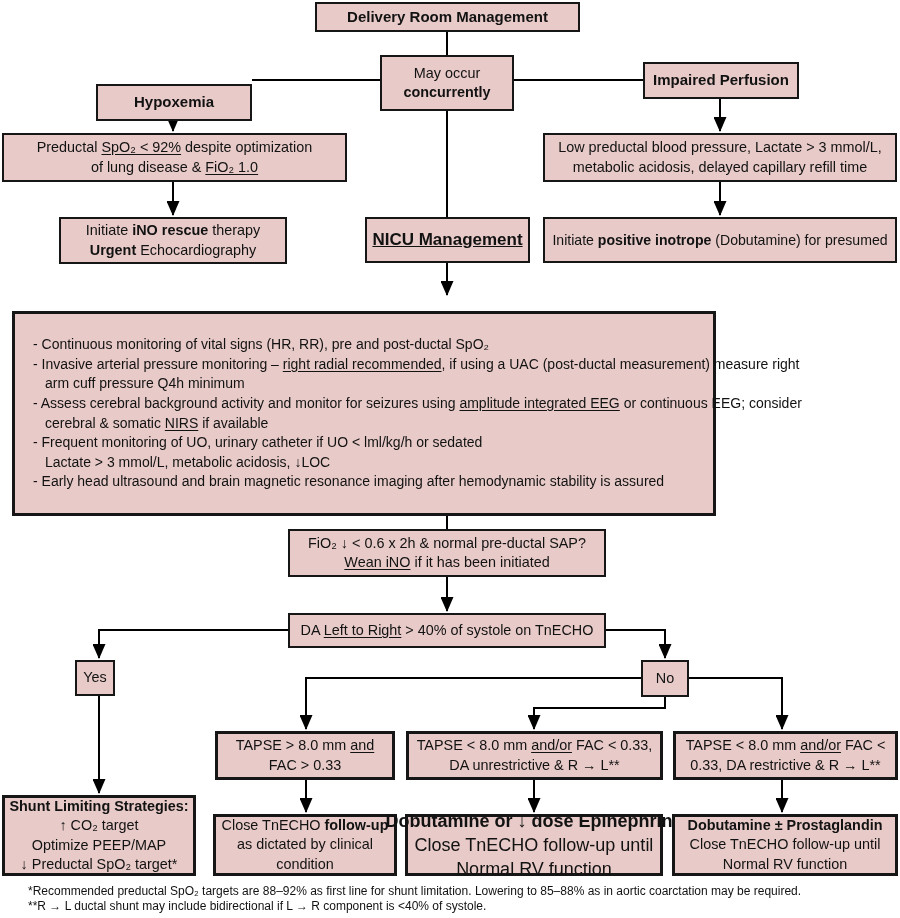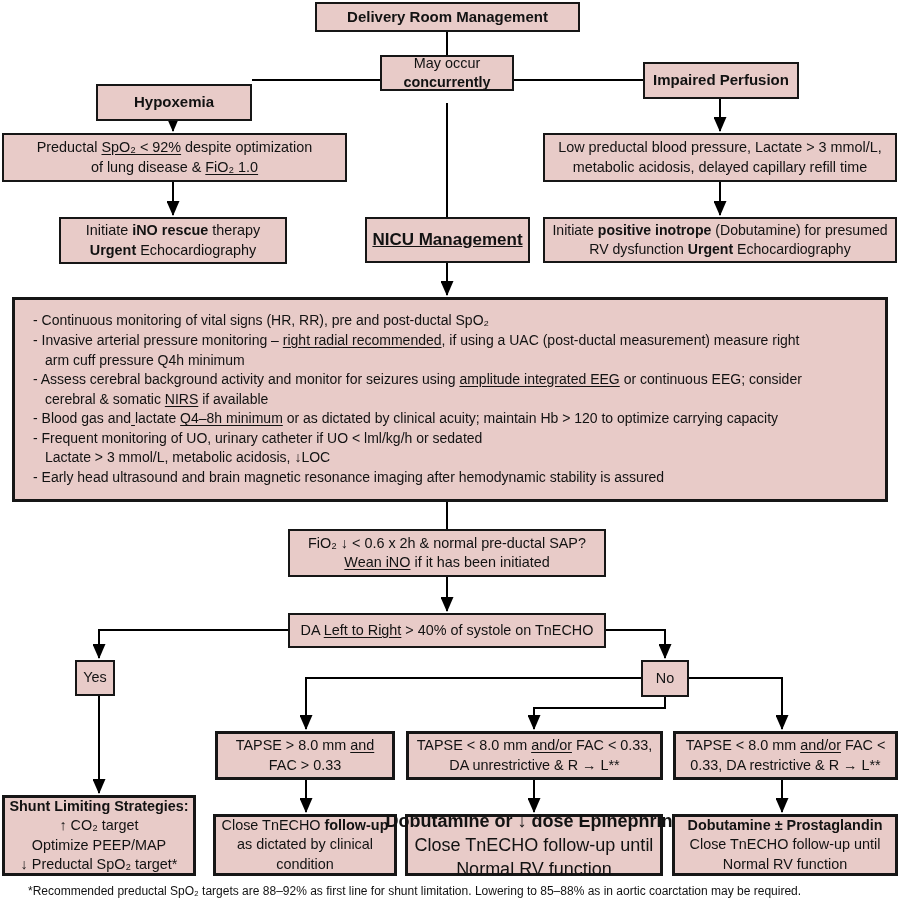--- a/index.html
+++ b/index.html
@@ -23,28 +23,28 @@
   .u{text-decoration:underline;text-underline-offset:2px;}
   
   #n-checklist{
     align-items:flex-start;text-align:left;justify-content:center;
     padding:4px 10px 4px 18px;font-size:14px;line-height:19.6px;
   }
   #n-checklist .indent{padding-left:12px;}
   
   #n-delivery{left:315px;top:2px;width:265px;height:30px;font-size:15px;}
   #n-hypoxemia{left:96px;top:62px;width:156px;height:37px;font-size:15px;margin-top:22px;}
-  #n-mayoccur{left:380px;top:55px;width:134px;height:36px;}
+  #n-mayoccur{left:380px;top:55px;width:134px;height:56px;}
   #n-impaired{left:643px;top:62px;width:156px;height:37px;font-size:15px;}
   #n-preductal{left:2px;top:133px;width:345px;height:49px;}
   #n-lowpreductal{left:543px;top:133px;width:354px;height:49px;}
   #n-ino{left:59px;top:217px;width:228px;height:47px;}
   #n-nicu{left:365px;top:217px;width:165px;height:46px;font-size:17px;text-decoration:underline;}
   #n-inotrope{left:543px;top:217px;width:354px;height:46px;font-size:14.1px;}
-  #n-checklist{left:12px;top:297px;width:876px;height:205px;}
+  #n-checklist{left:12px;top:311px;width:704px;height:205px;}
   #n-fio2{left:288px;top:529px;width:318px;height:48px;}
   #n-da{left:288px;top:613px;width:318px;height:35px;}
   #n-yes{left:75px;top:660px;width:40px;height:36px;}
   #n-no{left:641px;top:660px;width:48px;height:37px;}
   #n-tapse1{left:215px;top:731px;width:180px;height:49px;}
   #n-tapse2{left:406px;top:731px;width:257px;height:49px;}
   #n-tapse3{left:673px;top:731px;width:225px;height:49px;}
   #n-shunt{left:2px;top:795px;width:194px;height:81px;}
   #n-close1{left:213px;top:814px;width:184px;height:62px;}
   #n-dobuepi{left:405px;top:814px;width:258px;height:62px;font-size:18px;}
@@ -112,29 +112,27 @@
     </div>
   <div class="node" id="n-ino">
       <div class="ln"><span>Initiate </span><span class="b">iNO rescue</span><span> therapy</span></div>
       <div class="ln"><span class="b">Urgent</span><span> Echocardiography</span></div>
     </div>
   <div class="node" id="n-nicu">
       <div class="ln"><span class="b">NICU Management</span></div>
     </div>
   <div class="node" id="n-inotrope">
       <div class="ln"><span>Initiate </span><span class="b">positive inotrope</span><span> (Dobutamine) for presumed</span></div>
-      <div class="ln"><span>RV dysfunction </span><span class="b">Urgent</span><span> Echocardiography</span></div>
     </div>
   <div class="node thick" id="n-checklist">
       <div class="ln"><span>- Continuous monitoring of vital signs (HR, RR), pre and post-ductal SpO₂</span></div>
       <div class="ln"><span>- Invasive arterial pressure monitoring – </span><span class="u">right radial recommended</span><span>, if using a UAC (post-ductal measurement) measure right</span></div>
       <div class="ln indent"><span>arm cuff pressure Q4h minimum</span></div>
       <div class="ln"><span>- Assess cerebral background activity and monitor for seizures using </span><span class="u">amplitude integrated EEG</span><span> or continuous EEG; consider</span></div>
       <div class="ln indent"><span>cerebral &amp; somatic </span><span class="u">NIRS</span><span> if available</span></div>
-      <div class="ln"><span>- Blood gas and</span><span class="u"> </span><span>lactate </span><span class="u">Q4–8h minimum</span><span> or as dictated by clinical acuity; maintain Hb &gt; 120 to optimize carrying capacity</span></div>
       <div class="ln"><span>- Frequent monitoring of UO, urinary catheter if UO &lt; lml/kg/h or sedated</span></div>
       <div class="ln indent"><span>Lactate &gt; 3 mmol/L, metabolic acidosis, ↓LOC</span></div>
       <div class="ln"><span>- Early head ultrasound and brain magnetic resonance imaging after hemodynamic stability is assured</span></div>
     </div>
   <div class="node" id="n-fio2">
       <div class="ln"><span>FiO₂ ↓ &lt; 0.6 x 2h &amp; normal pre-ductal SAP?</span></div>
       <div class="ln"><span class="u">Wean iNO</span><span> if it has been initiated</span></div>
     </div>
   <div class="node" id="n-da">
       <div class="ln"><span>DA </span><span class="u">Left to Right</span><span> &gt; 40% of systole on TnECHO</span></div>
@@ -174,15 +172,16 @@
       <div class="ln"><span>Normal RV function</span></div>
     </div>
   <div class="node thick" id="n-dobupg">
       <div class="ln"><span class="b">Dobutamine ± Prostaglandin</span></div>
       <div class="ln"><span>Close TnECHO follow-up until</span></div>
       <div class="ln"><span>Normal RV function</span></div>
     </div>
 
   <div class="footnotes">
     <div>*Recommended preductal SpO₂ targets are 88–92% as first line for shunt limitation. Lowering to 85–88% as in aortic coarctation may be required.</div>
+    <div>**R → L ductal shunt may include bidirectional if L → R component is &lt;40% of systole.</div>
   </div>
 
 </div>
 
 </body></html>

